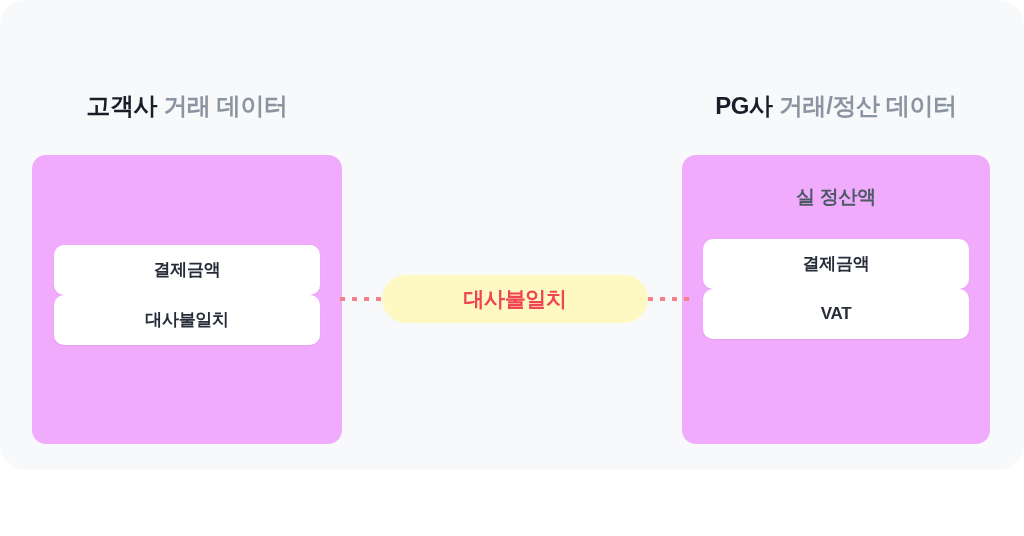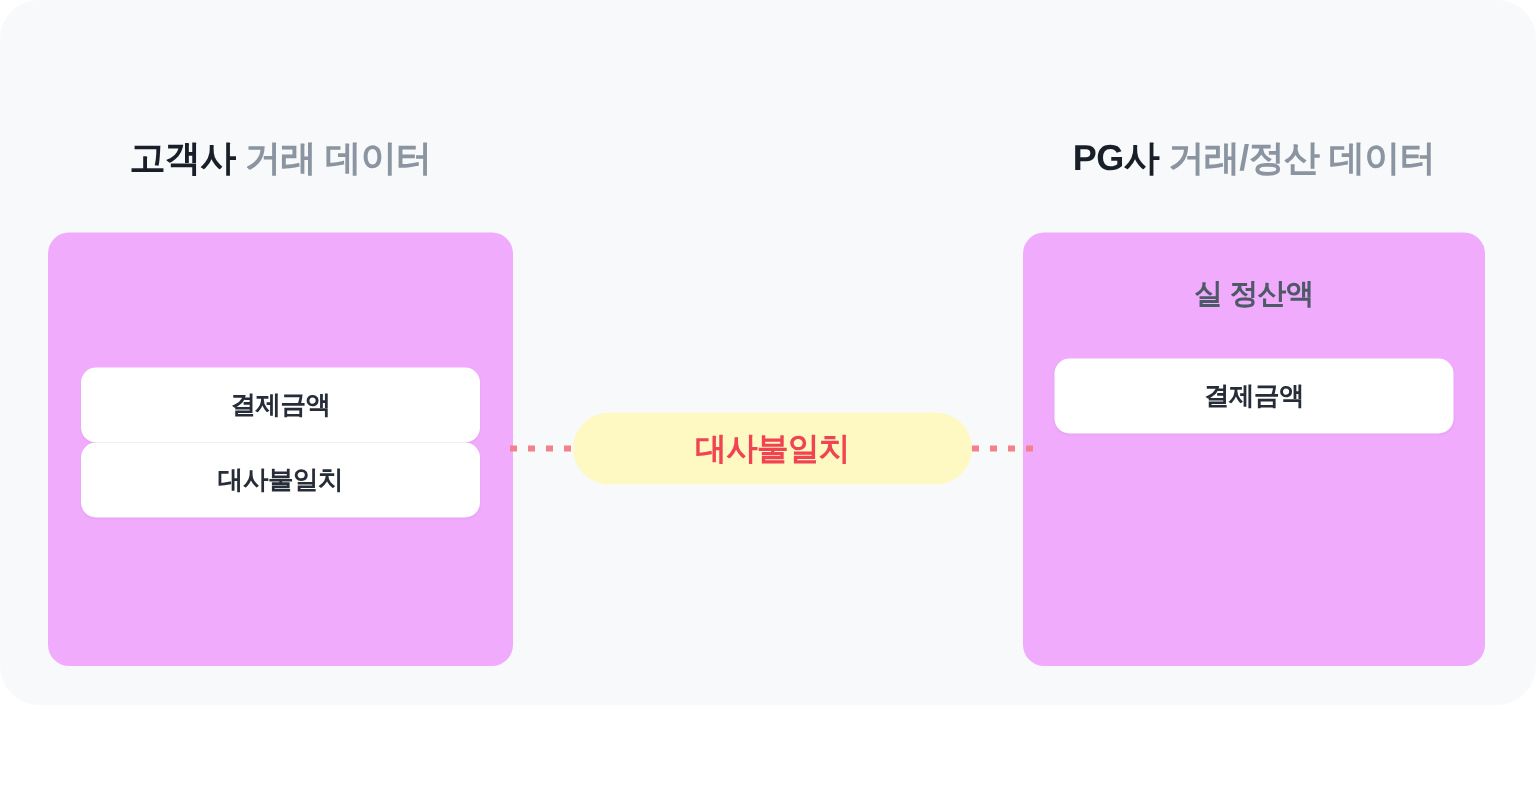--- a/index.html
+++ b/index.html
@@ -145,20 +145,21 @@
     <div class="chip-list">
       <div class="chip">결제금액</div>
       <div class="chip">대사불일치</div>
     </div>
   </div>
 
   <div class="data-card" id="card-right">
     <div class="card-header">실 정산액</div>
     <div class="chip-list">
       <div class="chip">결제금액</div>
+      <div class="chip">VAT</div>
     </div>
   </div>
 
   <div class="connector" id="connector-left"></div>
   <div class="connector" id="connector-right"></div>
 
   <div id="mismatch-badge">대사불일치</div>
 
 </div>
 

